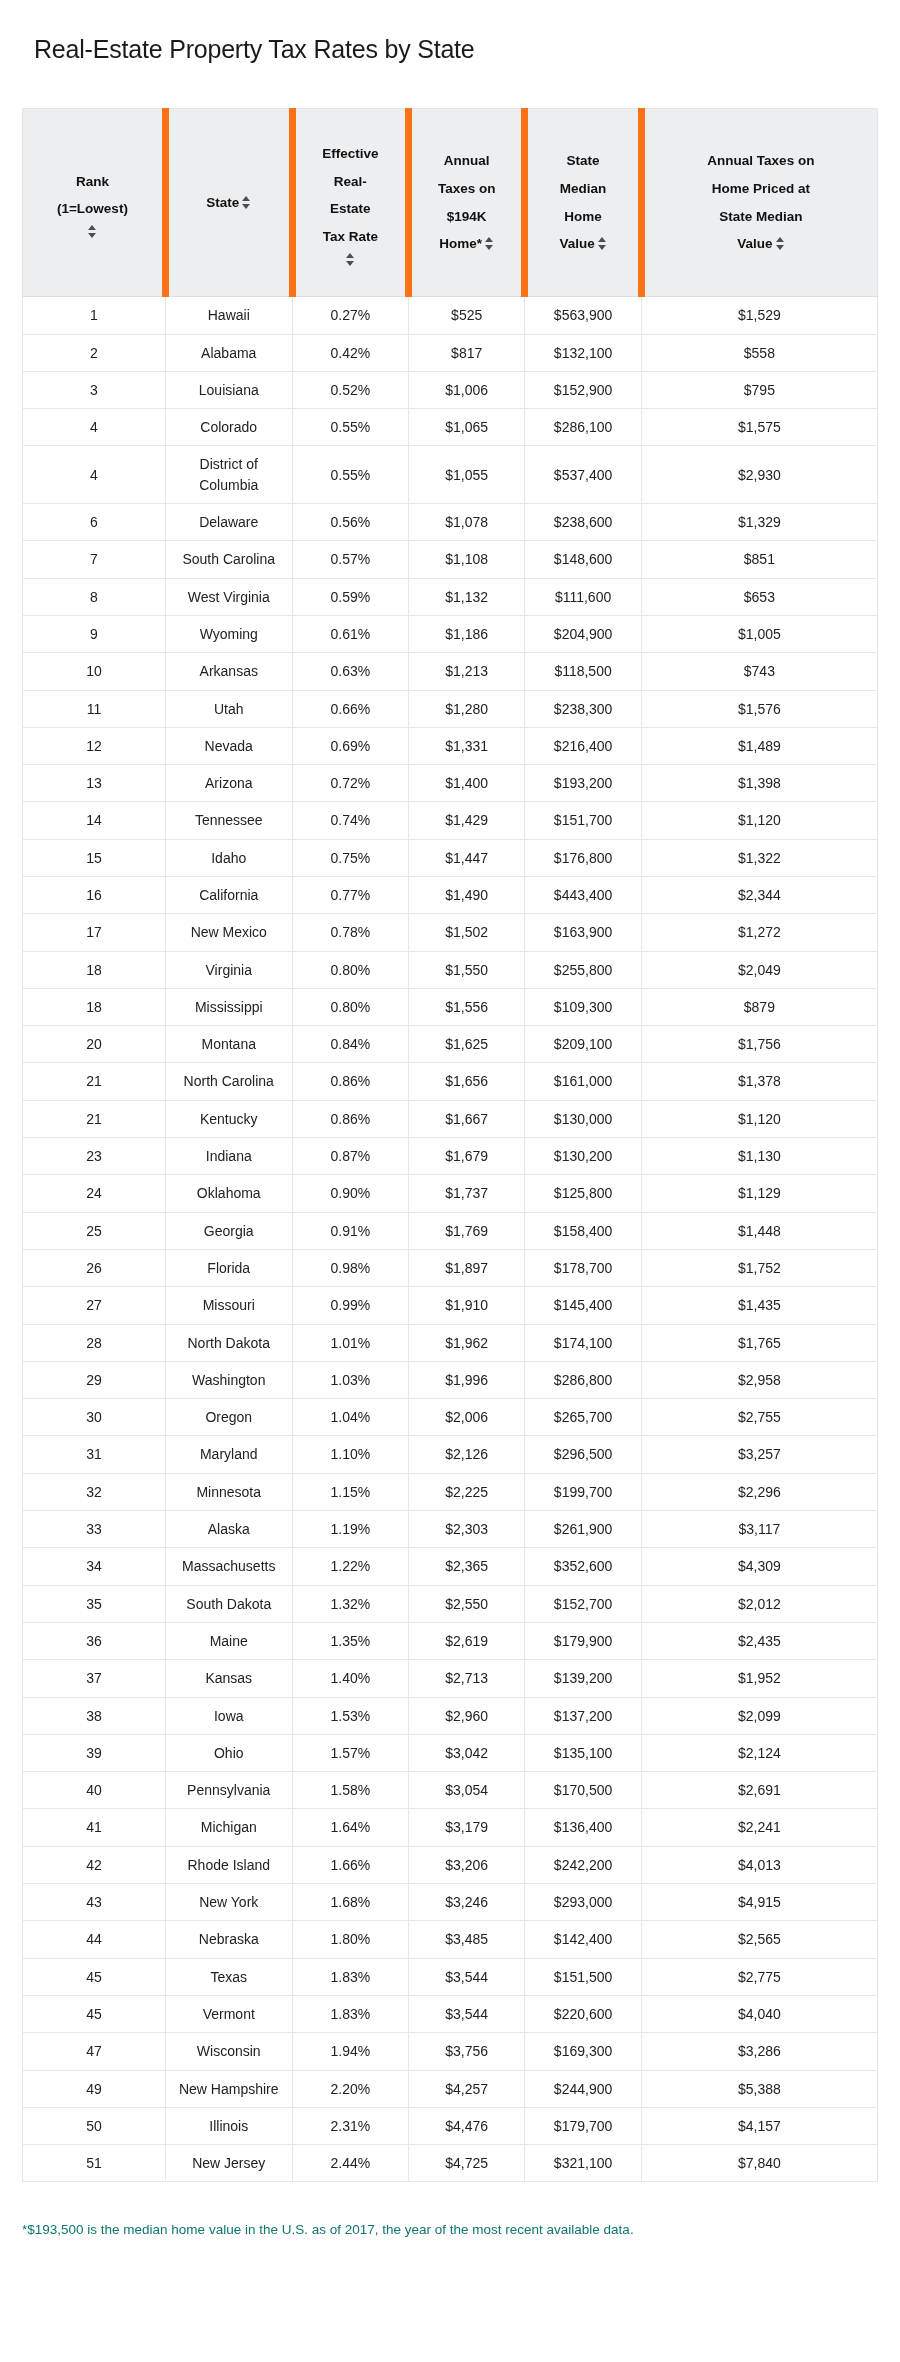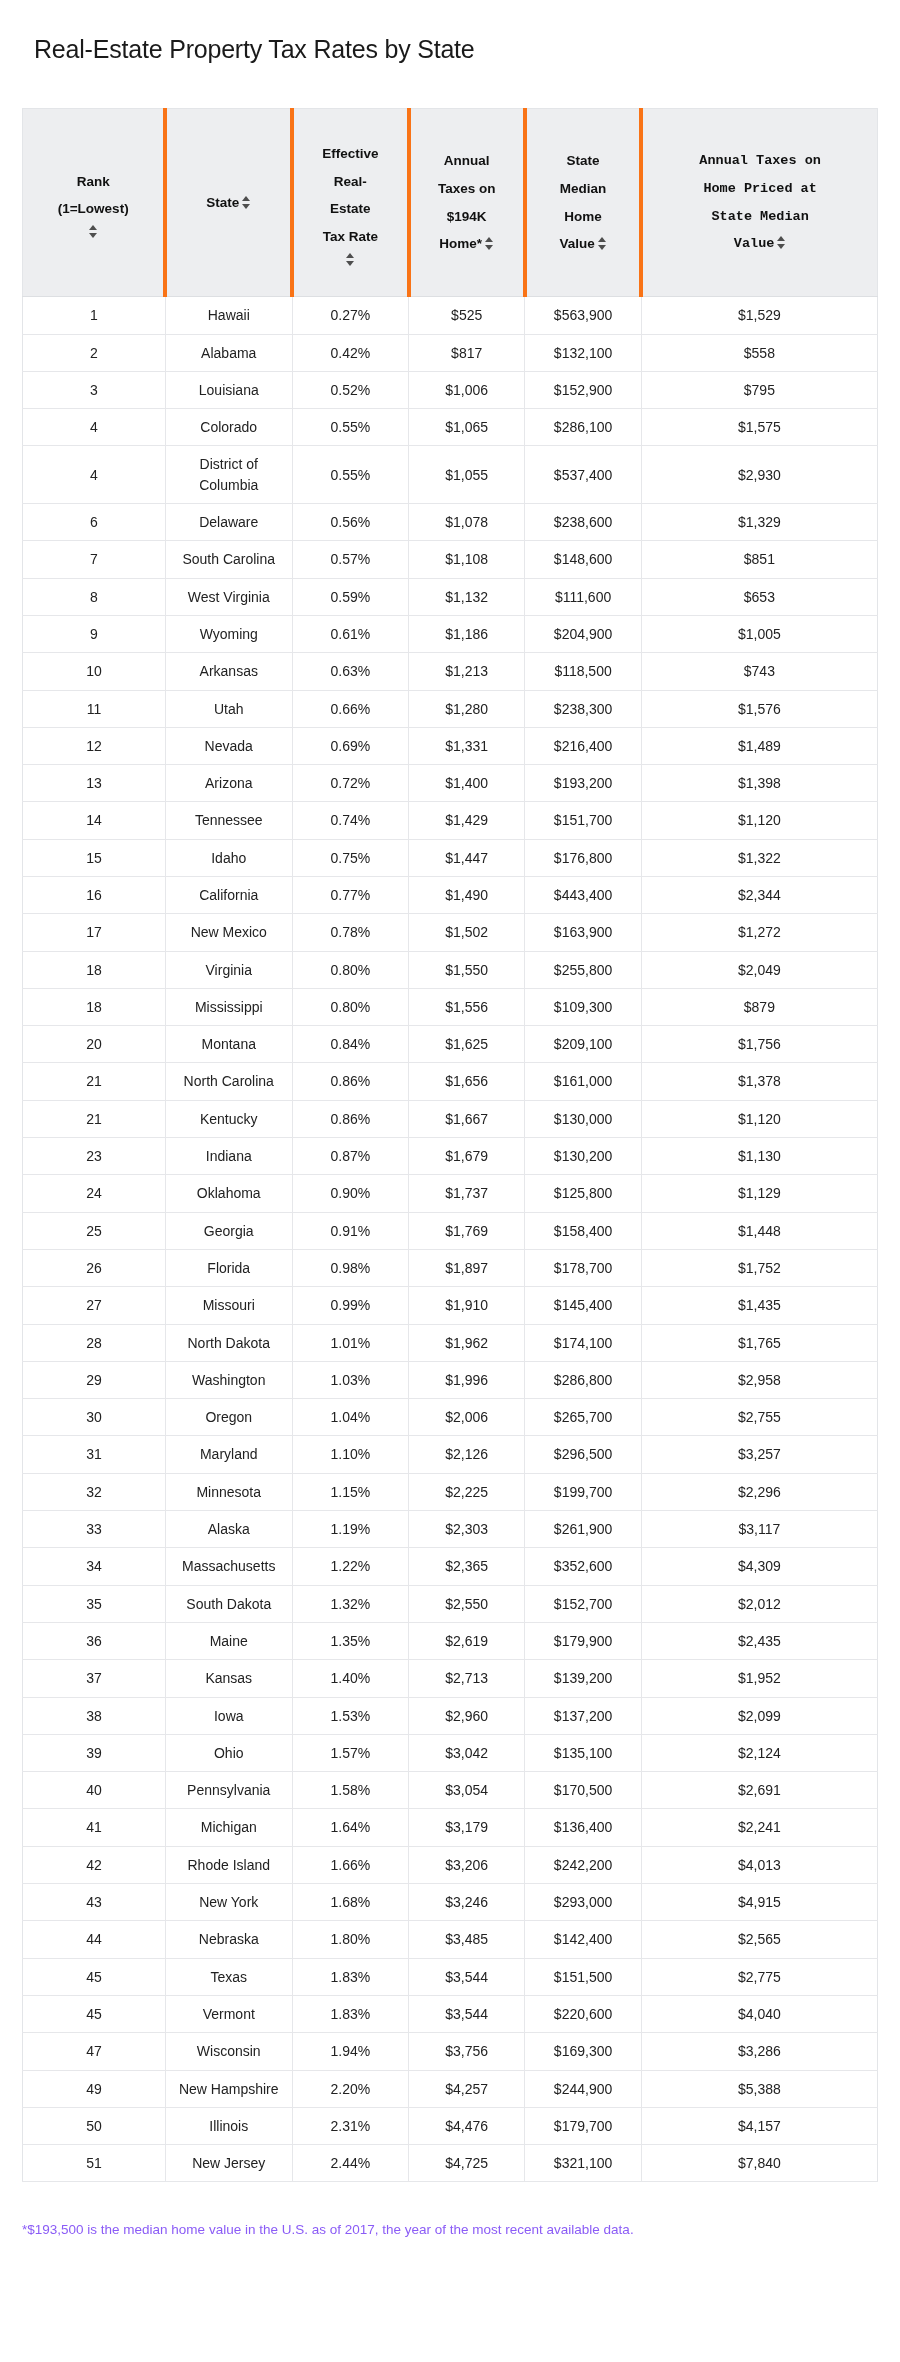--- a/index.html
+++ b/index.html
@@ -35,33 +35,33 @@
   }
   table.tax-table {
     border-collapse: collapse;
     width: 856px;
     table-layout: fixed;
     border: 1px solid #e3e5e8;
     background: #fff;
   }
   table.tax-table thead th {
     background: #edeef0;
-    border-right: 4px solid #f97316;
+    border-right: 7px solid #f97316;
     border-bottom: 1px solid #dddfe2;
     font-size: 13.5px;
     font-weight: 700;
     color: #111111;
     text-align: center;
     vertical-align: middle;
     padding: 14px 6px 14px 6px;
     line-height: 2.05;
     height: 188px;
     cursor: pointer;
   }
-  table.tax-table thead th:last-child { border-right: none; font-family: Liberation Mono, monospace; }
+  table.tax-table thead th:last-child { border-right: none; }
 
   .sort-ico {
     display: inline-block;
     width: 9px;
     height: 13px;
     vertical-align: -2px;
     margin-left: 3px;
     position: relative;
   }
   .sort-ico::before,
@@ -106,21 +106,21 @@
   col.c-state  { width: 110px; }
   col.c-rate   { width: 101px; }
   col.c-tax194 { width: 101px; }
   col.c-median { width: 101px; }
   col.c-taxmed { width: 205px; }
 
   .footnote {
     margin: 34px 22px 0 22px;
     width: 790px;
     font-size: 13.5px;
-    color: #8b5cf6;
+    color: #0f766e;
     line-height: 2.05;
     font-weight: 400;
   }
 </style>
 </head>
 <body>
 
 <div class="page">
 
   <h1 class="page-title">Real-Estate Property Tax Rates by State</h1>

